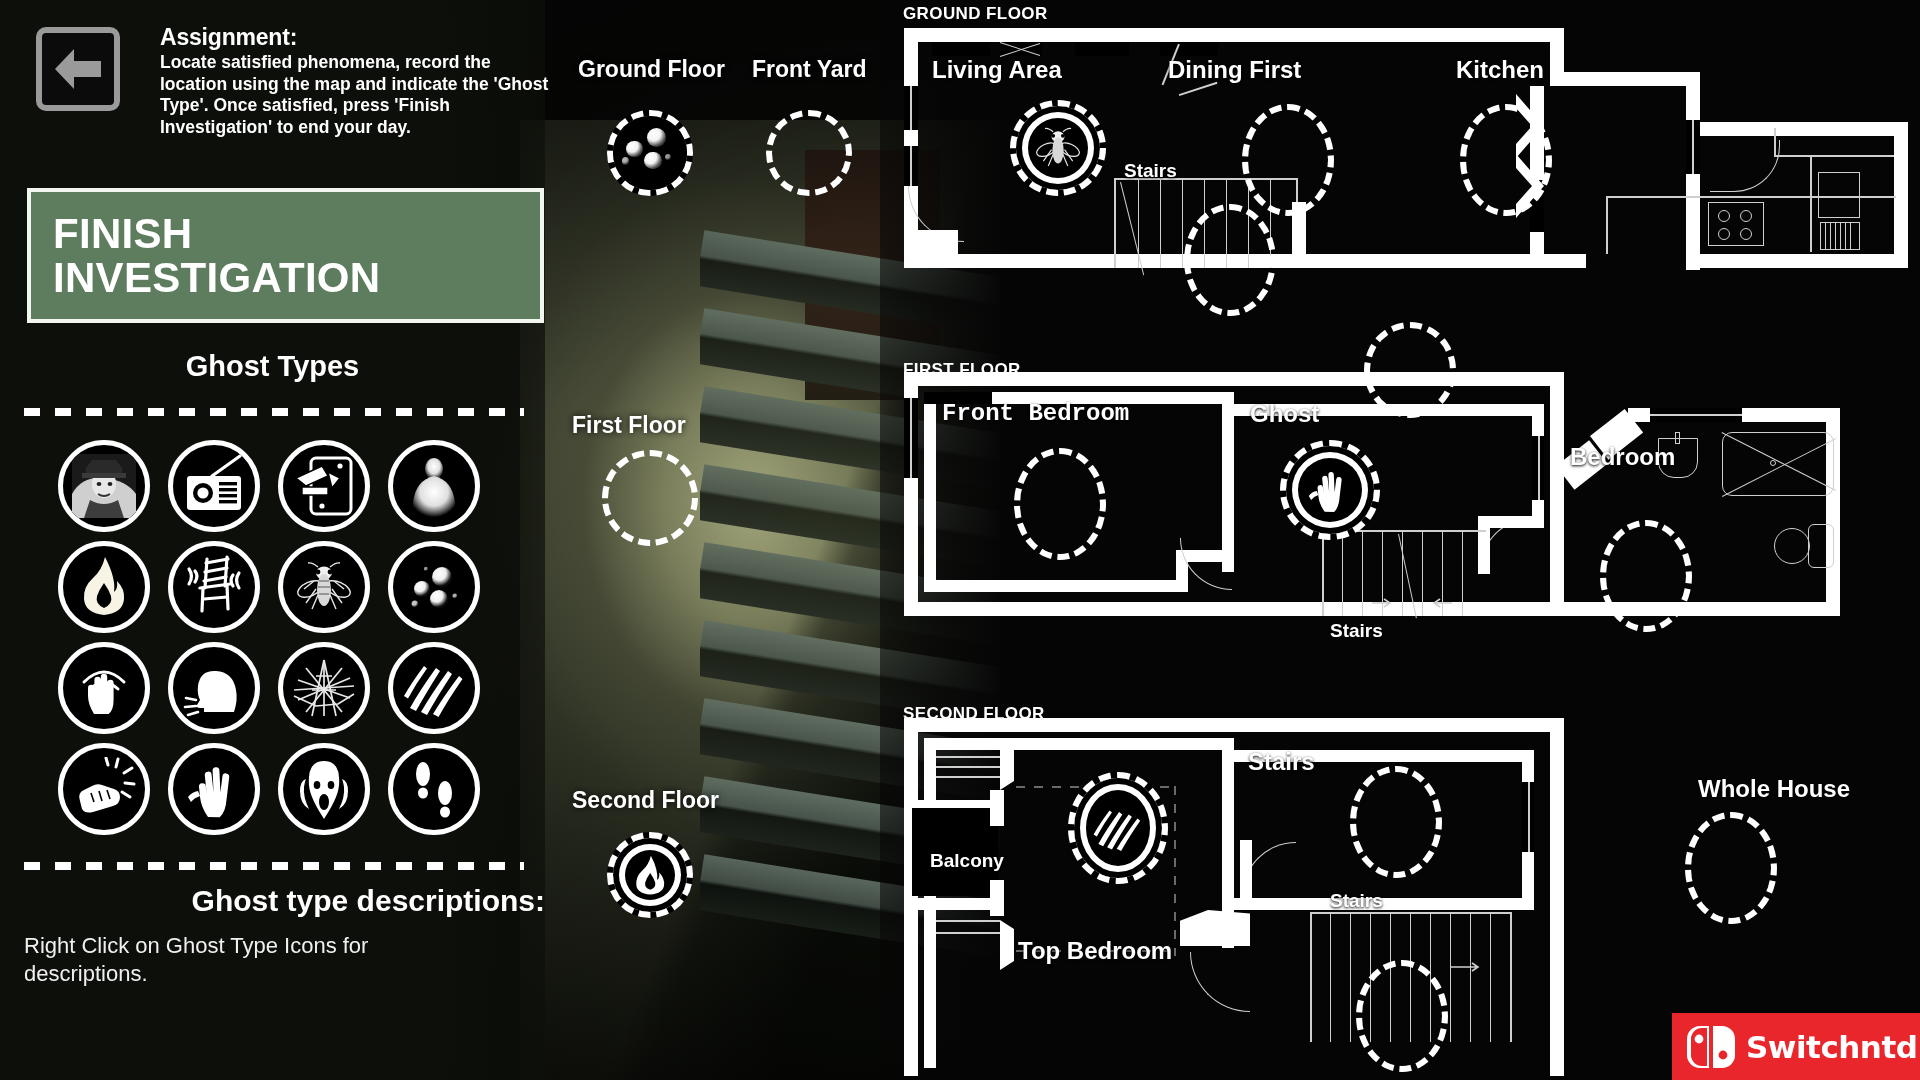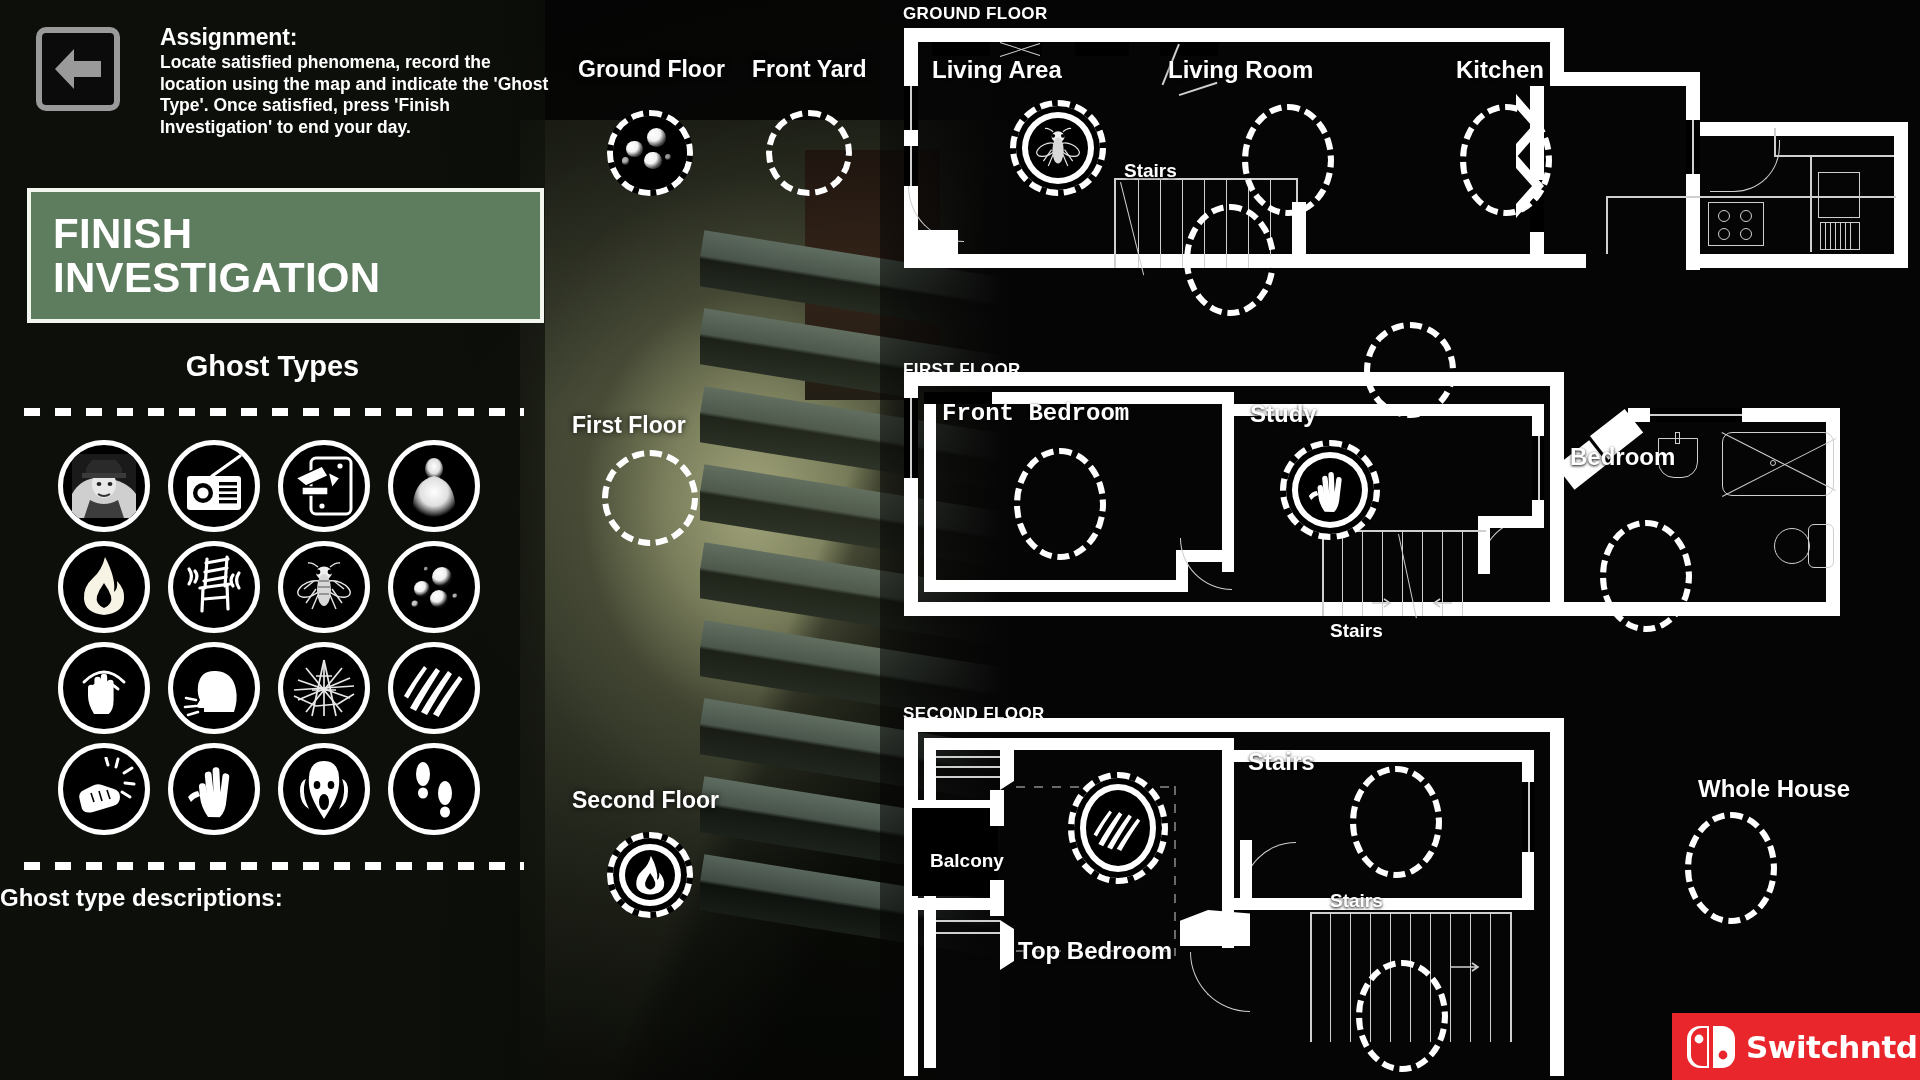--- a/index.html
+++ b/index.html
@@ -96,22 +96,22 @@
   }
   .ghost-icon{
     width:92px; height:92px; border-radius:50%;
     border:5px solid #ffffff; background:#000;
     display:flex; align-items:center; justify-content:center;
     overflow:hidden; cursor:pointer; position:relative;
   }
   .ghost-icon svg{ width:64px; height:64px; }
 
   #descriptions-title{
-    position:absolute; left:0; top:884px; width:545px; text-align:left;
-    font-size:24px; font-weight:bold;
+    position:absolute; left:0; top:884px; width:545px; text-align:right;
+    font-size:30px; font-weight:bold;
   }
   #descriptions-text{
     position:absolute; left:24px; top:932px; width:400px;
     font-size:22px; line-height:1.25; color:#f0f0f0;
   }
 
   
   .floor-label{ position:absolute; font-size:23px; font-weight:bold; white-space:nowrap;
                 text-shadow:0 0 6px rgba(0,0,0,0.9); }
   .marker{
@@ -406,20 +406,21 @@
         <ellipse cx="21" cy="36" rx="5" ry="5.6" fill="#fff"></ellipse>
         <ellipse cx="43" cy="36" rx="7" ry="12" fill="#fff"></ellipse>
         <ellipse cx="43" cy="55" rx="5" ry="5.6" fill="#fff"></ellipse>
       </svg>
     </div>
   </div>
 
   <div class="dashed-rule" id="rule-bottom"></div>
 
   <div id="descriptions-title">Ghost type descriptions:</div>
+  <div id="descriptions-text">Right Click on Ghost Type Icons for descriptions.</div>
 </div>
 
 <div id="middle-markers">
 
   <div class="floor-label" style="left:578px; top:56px;">Ground Floor</div>
   <div class="marker" id="marker-ground" style="left: 607px; top: 110px; width: 86px; height: 86px; border: 6px dashed rgb(255, 255, 255); box-shadow: rgb(0, 0, 0) 0px 0px 0px 6px inset, rgb(255, 255, 255) 0px 0px 0px 12px inset; background: rgb(0, 0, 0);">
     <div class="orbs">
       <div class="orb" style="left:46%; top:16%; width:26%; height:26%;"></div>
       <div class="orb" style="left:18%; top:34%; width:22%; height:22%;"></div>
       <div class="orb" style="left:42%; top:48%; width:24%; height:24%;"></div>
@@ -522,21 +523,21 @@
     <div class="thinline" style="left:270px; top:178px; width:1px; height:90px;"></div>
     <div class="thinline" style="left:292px; top:178px; width:1px; height:90px;"></div>
     <div class="thinline" style="left:314px; top:178px; width:1px; height:90px;"></div>
     <div class="thinline" style="left:336px; top:178px; width:1px; height:90px;"></div>
     <div class="thinline" style="left:358px; top:178px; width:1px; height:90px;"></div>
     <div class="thinline" style="left:380px; top:178px; width:1px; height:90px;"></div>
     <div class="thinline" style="left:230px; top:182px; width:1.2px; height:96px; transform:rotate(-14deg); transform-origin:top;"></div>
     <div class="wall" style="left:402px; top:202px; width:14px; height:66px;"></div>
 
     <div class="room-label" style="left:42px; top:56px;">Living Area</div>
-    <div class="room-label" style="left:278px; top:56px;">Living Room</div>
+    <div class="room-label" style="left:278px; top:56px;">Dining First</div>
     <div class="room-label" style="left:566px; top:56px;">Kitchen</div>
     <div class="room-label small" style="left:234px; top:160px;">Stairs</div>
 
     <div class="marker" id="marker-living" style="left: 120px; top: 100px; width: 96px; height: 96px; border: 6px dashed rgb(255, 255, 255); box-shadow: rgb(0, 0, 0) 0px 0px 0px 6px inset, rgb(255, 255, 255) 0px 0px 0px 12px inset; background: rgb(0, 0, 0);">
       <div class="inner">
         <svg viewBox="0 0 64 64" style="width:62%; height:62%;">
           <g stroke="#e8e8e8" stroke-width="1.4" fill="none">
             <path d="M26 12 q-6 -5 -10 -4"></path>
               <path d="M38 12 q6 -5 10 -4"></path>
             <ellipse cx="18" cy="34" rx="13" ry="7" transform="rotate(-24 18 34)"></ellipse>
@@ -616,21 +617,21 @@
 
     <div class="thinline" style="left:832px; top:432px; width:112px; height:64px; background:none; border:1.5px solid #cfcfcf; border-radius:10px;"></div>
     <div class="thinline" style="left:832px; top:432px; width:128px; height:1.2px; transform:rotate(27deg); transform-origin:left top;"></div>
     <div class="thinline" style="left:832px; top:496px; width:128px; height:1.2px; transform:rotate(-27deg); transform-origin:left top;"></div>
     <div class="thinline" style="left:880px; top:460px; width:6px; height:6px; border-radius:50%; background:none; border:1.2px solid #cfcfcf;"></div>
 
     <div class="thinline" style="left:884px; top:528px; width:36px; height:36px; border-radius:50%; background:none; border:1.5px solid #cfcfcf;"></div>
     <div class="thinline" style="left:918px; top:524px; width:26px; height:44px; background:none; border:1.5px solid #cfcfcf; border-radius:6px;"></div>
 
     <div class="room-label" style="left:52px; top:400px;font-family:Liberation Mono, monospace;">Front Bedroom</div>
-    <div class="room-label" style="left:360px; top:400px;">Study</div>
+    <div class="room-label" style="left:360px; top:400px;">Ghost</div>
     <div class="room-label" style="left:680px; top:443px;">Bedroom</div>
     <div class="room-label small" style="left:440px; top:620px;">Stairs</div>
 
     <div class="marker" style="left:124px; top:448px; width:92px; height:112px;"></div>
     <div class="marker" id="marker-study" style="left: 390px; top: 440px; width: 100px; height: 100px; border: 6px dashed rgb(255, 255, 255); box-shadow: rgb(0, 0, 0) 0px 0px 0px 6px inset, rgb(255, 255, 255) 0px 0px 0px 12px inset; background: rgb(0, 0, 0);">
       <div class="inner">
         <svg viewBox="0 0 64 64" style="width:58%; height:58%;">
           <path d="M26 60 q-7 -10 -8 -20 l-1 -10 a3.4 3.4 0 016.8 -0.6 l1 8 l-2 -19 a3.4 3.4 0 016.8 -0.7 l2 18 l-1 -22 a3.4 3.4 0 016.8 -0.3 l1 22 l2 -16 a3.4 3.4 0 016.8 0.8 l-2.5 21 q-1 14 -7 19 Z" fill="#fff"></path>
           <path d="M6 40 q4 -5 10 -6 l2 5 q-6 2 -9 6 Z" fill="#fff"></path>
         </svg>

